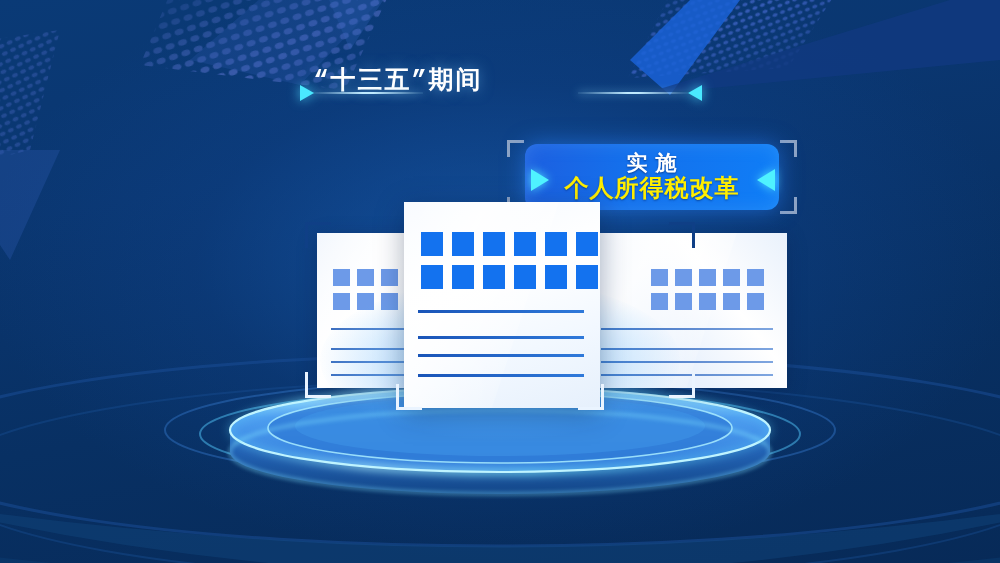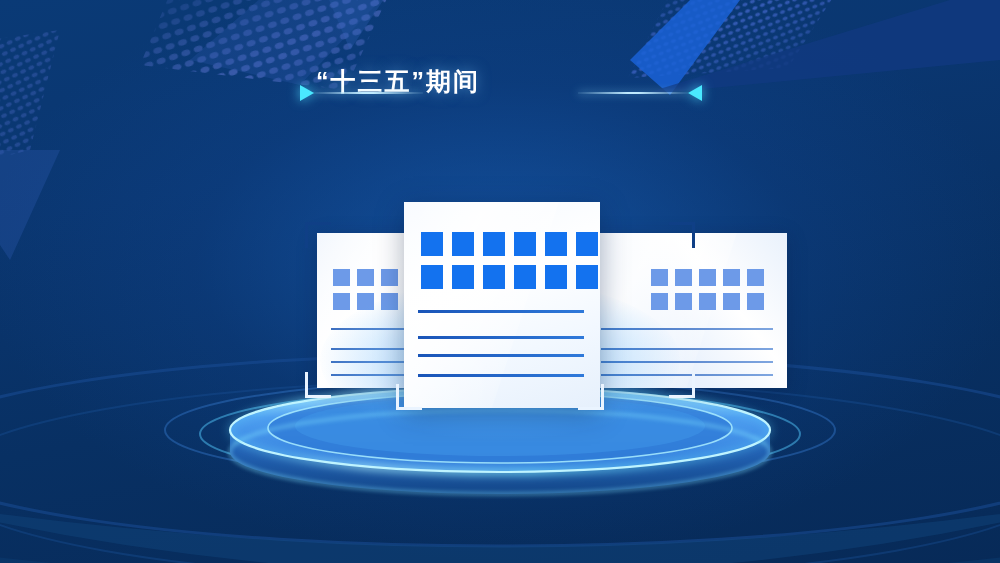--- a/index.html
+++ b/index.html
@@ -15,21 +15,21 @@
   
   .shard { position:absolute; pointer-events:none; }
   .halftone { position:absolute; pointer-events:none; opacity:.85; }
 
   
   #platform { position:absolute; left:50%; top:372px; transform:translateX(-50%);
               width:680px; height:150px; pointer-events:none; }
 
   
   #title-row { position:absolute; left:0; top:56px; width:796px; height:50px;
-               display:flex; align-items:center; justify-content:center; gap:0; }
+               display:flex; align-items:center; justify-content:center; gap:0;font-family:Liberation Mono, monospace; }
   #title-text { color:#ffffff; font-size:25px; font-weight:bold; letter-spacing:2px;
                 line-height:1; text-shadow:0 0 14px rgba(120,200,255,.55); white-space:nowrap; }
   .title-line { position:absolute; top:92px; height:2px;
                 background:linear-gradient(90deg,rgba(150,225,255,.15),#bfeaff 45%,#bfeaff 55%,rgba(150,225,255,.15));
                 box-shadow:0 0 8px rgba(140,220,255,.7); }
   #title-line-left  { left:313px; width:110px; }
   #title-line-right { left:578px; width:110px; }
   .tri { position:absolute; width:0; height:0; top:85px; }
   #title-arrow-left  { left:300px; border-top:8px solid transparent; border-bottom:8px solid transparent;
                        border-left:14px solid #4ae8ff; filter:drop-shadow(0 0 6px rgba(80,220,255,.9)); }
@@ -220,20 +220,32 @@
 
   <div id="title-row">
     <span id="title-text">“十三五”期间</span>
   </div>
   <div class="title-line" id="title-line-left"></div>
   <div class="title-line" id="title-line-right"></div>
   <div class="tri" id="title-arrow-left"></div>
   <div class="tri" id="title-arrow-right"></div>
 
 
+  <div class="banner-wrap" id="banner-right">
+    <div class="bkt tl"></div>
+    <div class="bkt bl"></div>
+    <div class="bkt tr"></div>
+    <div class="bkt br"></div>
+    <div class="banner">
+      <span class="banner-l1">实 施</span>
+      <span class="banner-l2">个人所得税改革</span>
+    </div>
+    <div class="banner-tri tri-r" style="left:24px;"></div>
+    <div class="banner-tri tri-l" style="left:250px;"></div>
+  </div>
 
   <div id="docs">
 
     <div class="card side" id="card-left">
       <div class="card-sheen"></div>
       <div class="blockrow" style="left:16px;top:36px;">
           <span class="blk"></span>
           <span class="blk"></span>
           <span class="blk"></span>
           <span class="blk"></span>

